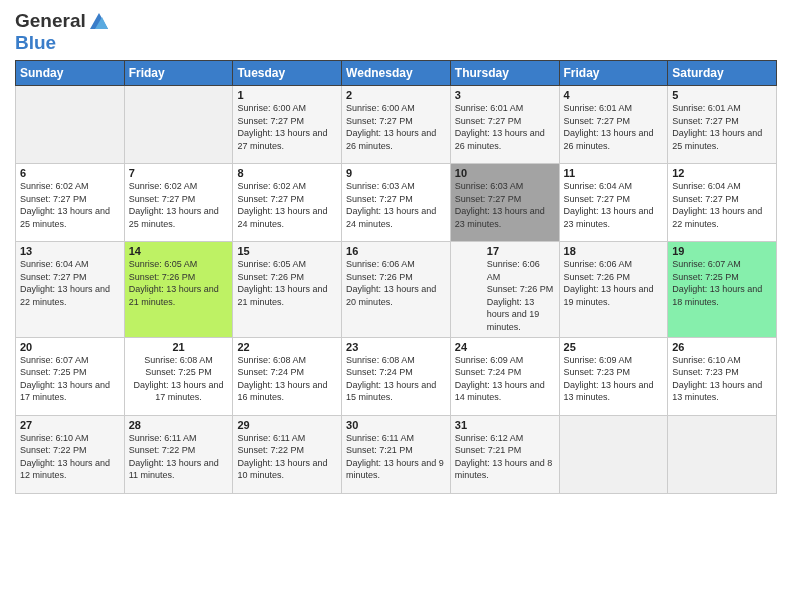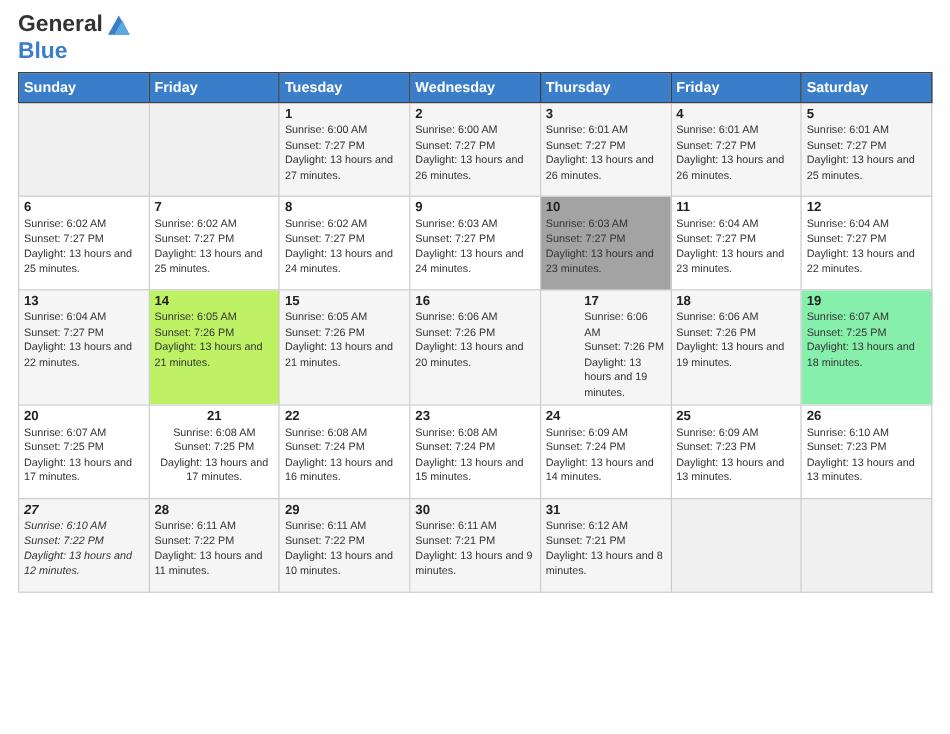--- a/index.html
+++ b/index.html
@@ -233,21 +233,21 @@
           <td style="background: rgb(255, 255, 255);">
             <span class="day-number">25</span>
             <div class="day-info">Sunrise: 6:09 AM<br>Sunset: 7:23 PM<br>Daylight: 13 hours and 13 minutes.</div>
           </td>
           <td style="background: rgb(255, 255, 255);">
             <span class="day-number">26</span>
             <div class="day-info">Sunrise: 6:10 AM<br>Sunset: 7:23 PM<br>Daylight: 13 hours and 13 minutes.</div>
           </td>
         </tr>
         <tr>
-          <td style="background: rgb(245, 245, 245); font-style: italic;">
+          <td style="background: rgb(245, 245, 245);">
             <span class="day-number">27</span>
             <div class="day-info">Sunrise: 6:10 AM<br>Sunset: 7:22 PM<br>Daylight: 13 hours and 12 minutes.</div>
           </td>
           <td style="background: rgb(245, 245, 245);">
             <span class="day-number">28</span>
             <div class="day-info">Sunrise: 6:11 AM<br>Sunset: 7:22 PM<br>Daylight: 13 hours and 11 minutes.</div>
           </td>
           <td style="background: rgb(245, 245, 245);">
             <span class="day-number">29</span>
             <div class="day-info">Sunrise: 6:11 AM<br>Sunset: 7:22 PM<br>Daylight: 13 hours and 10 minutes.</div>

